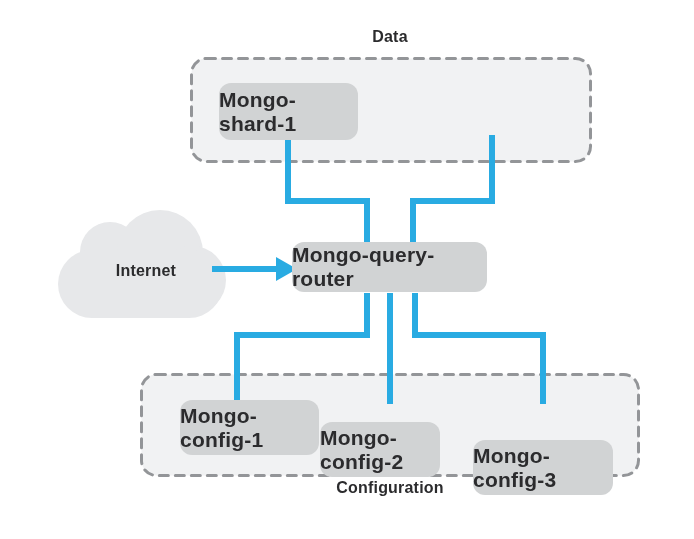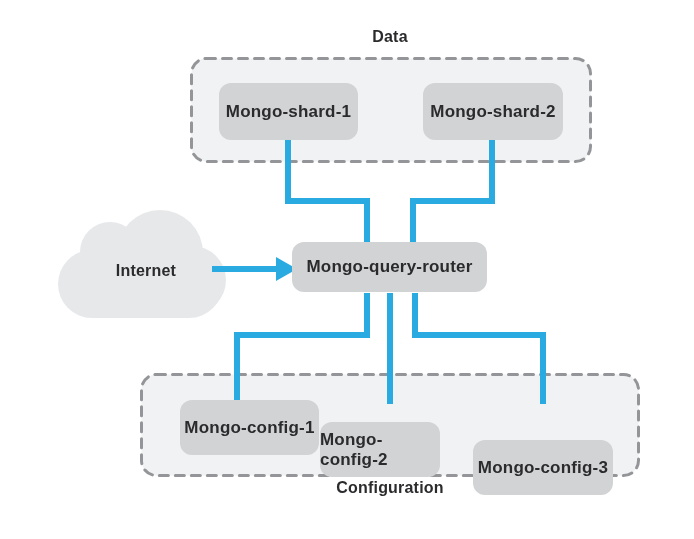--- a/index.html
+++ b/index.html
@@ -24,21 +24,21 @@
     z-index: 1;
   }
   .node {
     position: absolute;
     z-index: 3;
     background: #d1d3d4;
     border-radius: 12px;
     display: flex;
     align-items: center;
     justify-content: center;
-    font-size: 17px;
+    font-size: 21px;
     font-weight: bold;
     color: #2b2b2d;
     letter-spacing: 0.2px;
   }
   .group-label {
     position: absolute;
     z-index: 4;
     text-align: center;
     font-size: 16px;
     font-weight: bold;
@@ -88,21 +88,20 @@
   </svg>
 
   <div class="group-label label-data">Data</div>
 
   <div class="group-label label-configuration">Configuration</div>
 
   <div class="group-label label-internet">Internet</div>
 
   <div class="node node-shard-1">Mongo-shard-1</div>
 
-  <div class="node node-shard-2">Mongo-shard-2</div>
 
   <div class="node node-router">Mongo-query-router</div>
 
   <div class="node node-config-1">Mongo-config-1</div>
 
   <div class="node node-config-2">Mongo-config-2</div>
 
   <div class="node node-config-3">Mongo-config-3</div>
 
 </div>

